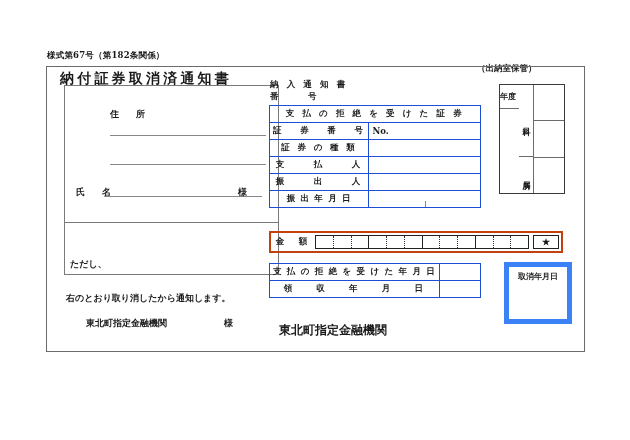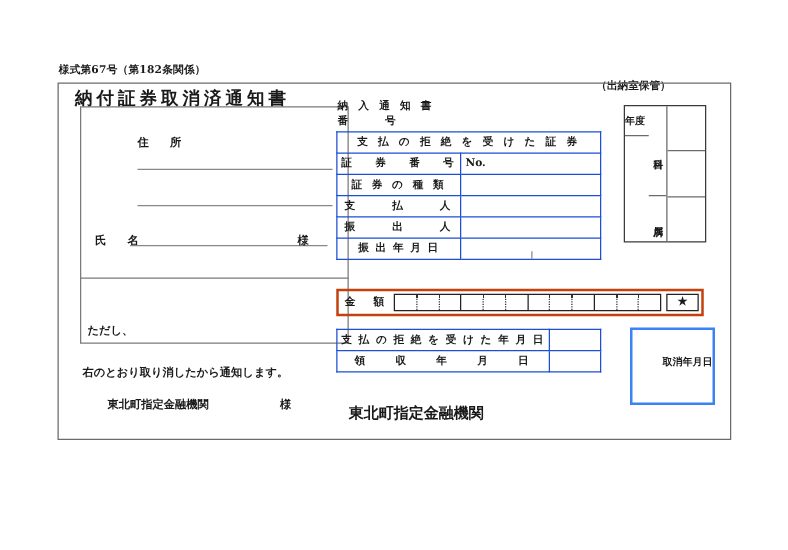--- a/index.html
+++ b/index.html
@@ -174,22 +174,22 @@
     flex:1;border-top:1px solid #6b6b6b;
   }
   .rcol-cells{flex:1;display:flex;flex-direction:column;}
   .rcell{flex:1;border-bottom:1px solid #6b6b6b;}
   .rcell:last-child{border-bottom:none;}
 
   
   .cancel-box{
     position:absolute;left:504px;top:262px;
     width:68px;height:62px;
-    border:2px solid #3b82f6;box-sizing:border-box;
-    font-size:8px;text-align:right;padding-top:20px;
+    border:5px solid #3b82f6;box-sizing:border-box;
+    font-size:8px;text-align:center;padding-top:4px;
   }
   .bank-line{
     position:absolute;left:279px;top:322px;font-size:12px;white-space:nowrap;
   }
 </style>
 </head>
 <body>
 
 <div class="page">
 

